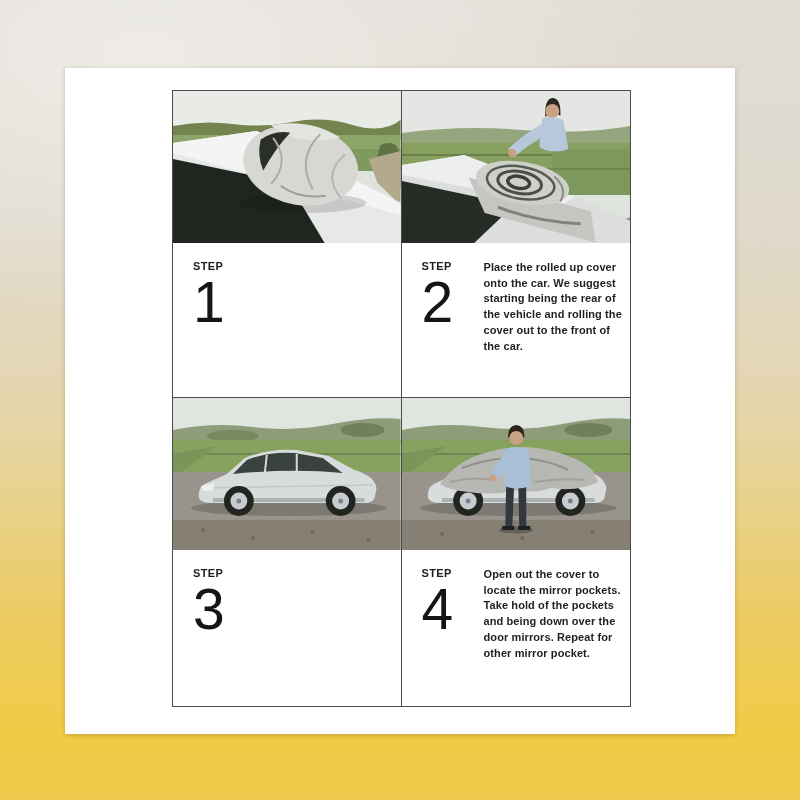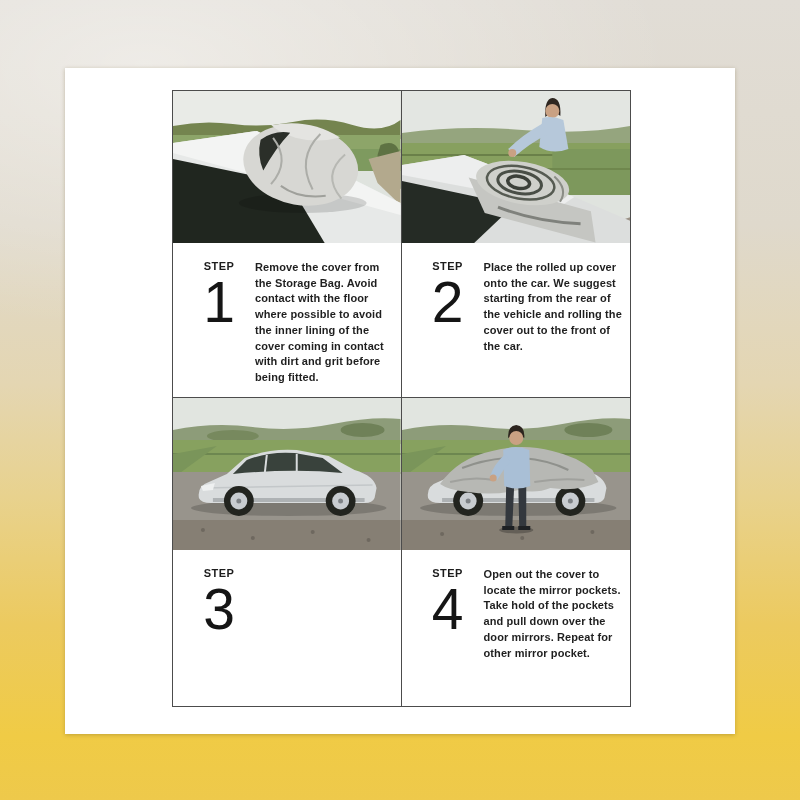--- a/index.html
+++ b/index.html
@@ -28,21 +28,21 @@
     position:absolute;left:107px;top:22px;width:457px;height:615px;
     display:grid;grid-template-columns:1fr 1fr;grid-template-rows:307px auto;
     border:1px solid #4c4c4c;background:#fff;
   }
   .cell{display:flex;flex-direction:column;min-width:0;background:#fff;}
   .cell.c-left{border-right:1px solid #4c4c4c;}
   .cell.r-top{border-bottom:1px solid #4c4c4c;}
   .photo{height:152px;overflow:hidden;flex:0 0 auto;background:#dfe3de;}
   .photo svg{display:block;width:100%;height:100%;}
   .caption{display:flex;align-items:flex-start;padding:17px 6px 0 20px;}
-  .step-col{flex:0 0 52px;text-align:center;}
+  .step-col{flex:0 0 52px;}
   .step-label{font-size:11px;font-weight:700;letter-spacing:.4px;color:#1d1d1d;}
   .step-number{font-size:57px;font-weight:500;line-height:.95;color:#151515;margin-top:3px;}
   .step-text{
     margin-left:10px;width:143px;flex:0 0 auto;
     font-size:11px;font-weight:700;line-height:1.43;
     color:#1f1f1f;letter-spacing:.1px;
   }
 </style>
 </head>
 <body>
@@ -73,21 +73,20 @@
               <path d="M170,56 Q150,80 174,100" stroke="#b7b8b3" fill="none" stroke-width="2"></path>
               <path d="M112,98 Q132,108 158,100" stroke="#9fa09b" fill="none" stroke-width="2"></path>
             </g>
           </svg>
         </div>
         <div class="caption">
           <div class="step-col">
             <div class="step-label">STEP</div>
             <div class="step-number">1</div>
           </div>
-          <div class="step-text">Remove the cover from the Storage Bag. Avoid contact with the floor where possible to avoid the inner lining of the cover coming in contact with dirt and grit before being fitted.</div>
         </div>
       </div>
 
       <div class="cell r-top">
         <div class="photo">
           <svg viewBox="0 0 228 152" preserveAspectRatio="none">
             <rect x="0" y="0" width="228" height="56" fill="#e3e6e2"></rect>
             <path d="M0,42 Q60,34 120,39 T228,35 V56 H0 Z" fill="#95a57e"></path>
             <rect x="0" y="52" width="228" height="40" fill="#87a05f"></rect>
             <rect x="150" y="58" width="78" height="46" fill="#7d985c"></rect>
@@ -113,21 +112,21 @@
               <path d="M150,80 Q166,90 160,104" stroke="#8b8d86" stroke-width="2" fill="none"></path>
               <path d="M100,120 Q140,128 184,122" stroke="#50544c" stroke-width="3" fill="none" opacity=".6"></path>
             </g>
           </svg>
         </div>
         <div class="caption">
           <div class="step-col">
             <div class="step-label">STEP</div>
             <div class="step-number">2</div>
           </div>
-          <div class="step-text">Place the rolled up cover onto the car. We suggest starting from the rear of the vehicle and rolling the cover out to the front of the car.</div>
+          <div class="step-text">Place the rolled up cover onto the car. We suggest starting being the rear of the vehicle and rolling the cover out to the front of the car.</div>
         </div>
       </div>
 
       <div class="cell c-left">
         <div class="photo">
           <svg viewBox="0 0 228 152" preserveAspectRatio="none">
             <rect x="0" y="0" width="228" height="44" fill="#e1e5e0"></rect>
             <path d="M0,32 Q40,24 80,29 T160,26 T228,21 V46 H0 Z" fill="#8d9c79"></path>
             <ellipse cx="190" cy="32" rx="22" ry="7" fill="#6f8158"></ellipse>
             <ellipse cx="60" cy="38" rx="26" ry="6" fill="#77895e"></ellipse>
@@ -219,19 +218,19 @@
               <path d="M106,40 Q105,28 114,27 Q123,28 122,40 Q114,33 106,40 Z" fill="#2c241e"></path>
               <circle cx="114" cy="40" r="7" fill="#c9a183"></circle>
             </g>
           </svg>
         </div>
         <div class="caption">
           <div class="step-col">
             <div class="step-label">STEP</div>
             <div class="step-number">4</div>
           </div>
-          <div class="step-text">Open out the cover to locate the mirror pockets. Take hold of the pockets and pull down over the door mirrors. Repeat for other mirror pocket.</div>
+          <div class="step-text">Open out the cover to locate the mirror pockets. Take hold of the pockets and being down over the door mirrors. Repeat for other mirror pocket.</div>
         </div>
       </div>
 
     </div>
   </div>
 </div>
 
 </body></html>

